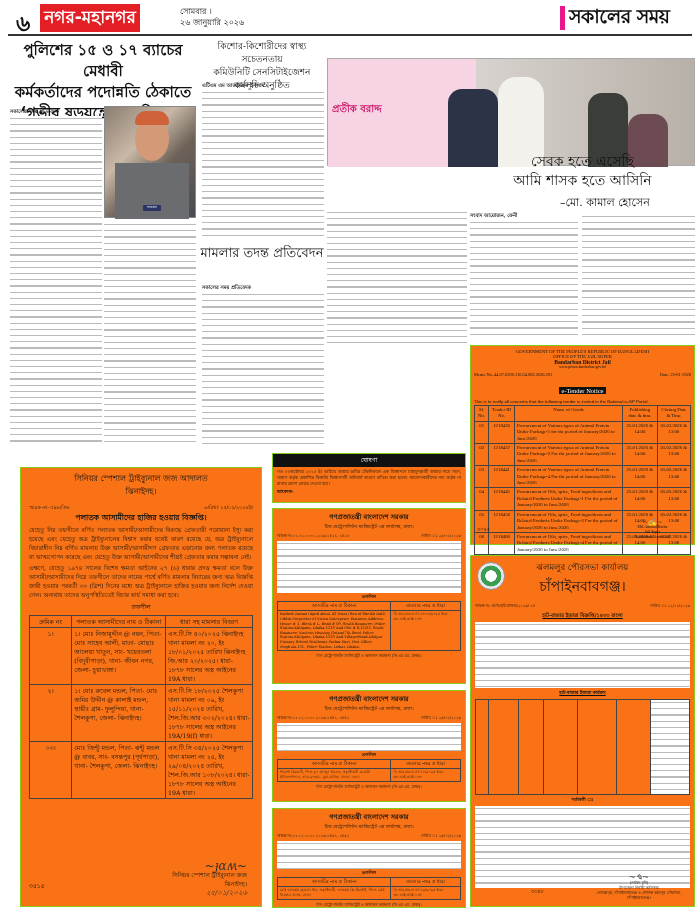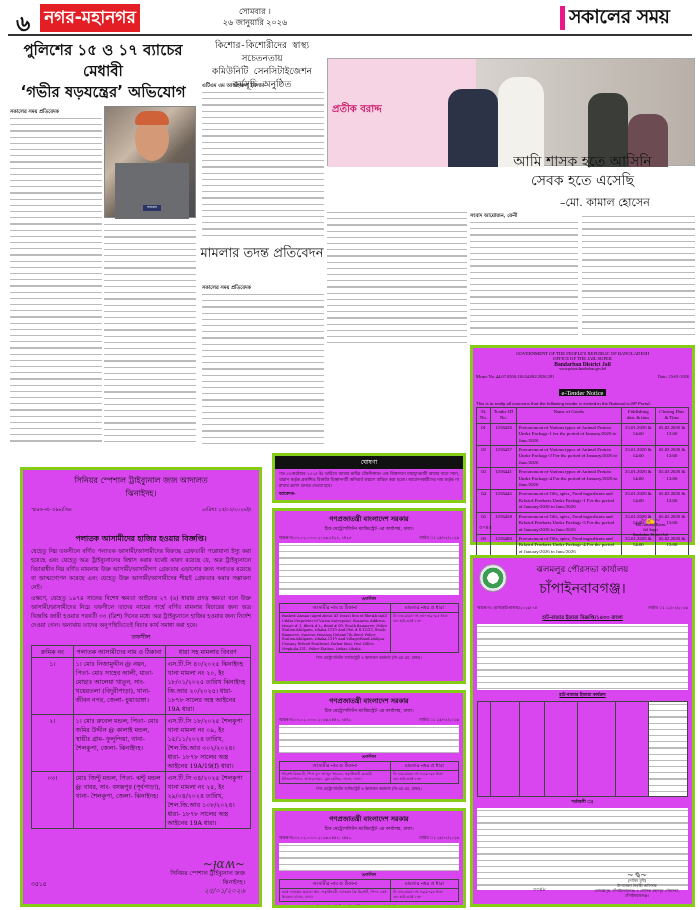--- a/index.html
+++ b/index.html
@@ -1,32 +1,32 @@
 <!DOCTYPE html>
 <html><head>
 <meta charset="utf-8">
 <style>
 *{box-sizing:border-box;margin:0;padding:0}
 body{width:700px;height:910px;background:#fff;font-family:"DejaVu Serif",serif;color:#111;position:relative;overflow:hidden}
 .abs{position:absolute}
 .hdr-num{left:16px;top:6px;font-size:22px;font-weight:bold;color:#111}
 .hdr-sec{left:40px;top:4px;width:100px;height:28px;background:#e31e24;color:#fff;font-size:17px;font-weight:bold;display:flex;align-items:center;justify-content:center;font-family:"DejaVu Sans",sans-serif}
-.hdr-date{left:180px;top:6px;width:150px;text-align:center;font-size:8px;line-height:11px}
+.hdr-date{left:180px;top:6px;width:150px;text-align:left;font-size:8px;line-height:11px}
 .hdr-logo{left:560px;top:4px;width:135px;height:28px;display:flex;align-items:center}
 .logo-bar{width:5px;height:24px;background:#e9168c;margin-right:4px}
 .logo-text{font-size:19px;font-weight:bold;letter-spacing:-0.5px;font-family:"DejaVu Sans",sans-serif}
 .rule{left:8px;top:34px;width:684px;height:2px;background:#333}
 .h1{left:8px;top:40px;width:190px;text-align:center;font-size:15px;line-height:21px;font-weight:bold;font-family:"DejaVu Sans",sans-serif}
 .txt{font-size:4.3px;line-height:6.2px;color:#333;text-align:justify}
 .grey{background:repeating-linear-gradient(#fff 0 2px,#bbb 2px 3.2px,#fff 3.2px 6.2px)}
 .byline{font-size:5px;font-weight:bold;color:#111}
 .photo{background:linear-gradient(135deg,#8a7d72,#c9b8a6 35%,#6d6258 60%,#4a4a52);border:1px solid #888}
-.h2{font-size:9px;line-height:13px;text-align:center;font-family:Liberation Mono, monospace}
+.h2{font-size:9px;line-height:13px;text-align:center;font-family:Liberation Sans, sans-serif}
 .h3{font-size:13px;line-height:18px;text-align:center;font-family:"DejaVu Sans",sans-serif}
-.box{border:3px solid #84cc16;background:#d946ef}
+.box{border:1px solid #84cc16;background:#f97316}
 table{border-collapse:collapse;width:100%}
 td,th{border:1px solid #444;font-size:4.8px;line-height:6.4px;padding:1px 2px;vertical-align:top;font-weight:normal}
 .court td,.court th{font-size:6.2px;line-height:9px}
 .center{text-align:center}
 .sig{font-style:italic;font-size:10px;color:#333}
 .blk{background:#111;color:#fff;text-align:center;font-size:6px;padding:1px 0}
 </style>
 </head>
 <body>
 
@@ -37,20 +37,21 @@
   <div>২৬ জানুয়ারি ২০২৬</div>
 </div>
 <div class="abs hdr-logo">
   <span class="logo-bar"></span>
   <span class="logo-text">সকালের সময়</span>
 </div>
 <div class="abs rule"></div>
 
 <div class="abs h1">
   <div>পুলিশের ১৫ ও ১৭ ব্যাচের মেধাবী</div>
+  <div>কর্মকর্তাদের পদোন্নতি ঠেকাতে</div>
   <div>‘গভীর ষড়যন্ত্রের’ অভিযোগ</div>
 </div>
 <div class="abs byline" style="left:10px;top:108px">সকালের সময় প্রতিবেদক</div>
 <div class="abs txt grey" style="left:10px;top:116px;width:92px;height:330px"></div>
 <div class="abs photo" style="left:104px;top:106px;width:92px;height:112px">
   <div style="position:absolute;left:30px;top:10px;width:34px;height:44px;border-radius:50%;background:#d49a78"></div>
   <div style="position:absolute;left:30px;top:4px;width:34px;height:14px;border-radius:16px 16px 4px 4px;background:#d0623a"></div>
   <div style="position:absolute;left:10px;top:56px;width:74px;height:56px;background:#6a6c70"></div>
   <div style="position:absolute;left:38px;top:98px;width:18px;height:6px;background:#2a3566;color:#fff;font-size:3px;text-align:center">আকরাম</div>
 </div>
@@ -72,22 +73,22 @@
 
 <div class="abs" style="left:327px;top:58px;width:368px;height:108px;background:linear-gradient(90deg,#f6cde0 0 40%,#d8d3cf 40%,#b8b0a8 100%);border:1px solid #aaa">
   <div style="position:absolute;left:0;top:0;width:148px;height:108px;background:#f7d4e4"></div>
   <div style="position:absolute;left:4px;top:42px;font-size:10px;color:#d0206f;font-weight:bold;font-family:'DejaVu Sans',sans-serif">প্রতীক বরাদ্দ</div>
   <div style="position:absolute;left:170px;top:18px;width:46px;height:90px;background:#f3f1ec;border-radius:18px 18px 0 0"></div>
   <div style="position:absolute;left:120px;top:30px;width:50px;height:78px;background:#2c3346;border-radius:14px 14px 0 0"></div>
   <div style="position:absolute;left:260px;top:34px;width:40px;height:74px;background:#3a3d38;border-radius:14px 14px 0 0"></div>
   <div style="position:absolute;left:300px;top:55px;width:40px;height:53px;background:#6c4b53;border-radius:14px 14px 0 0"></div>
 </div>
 <div class="abs" style="left:470px;top:152px;width:225px;text-align:center;font-size:14px;line-height:19px;font-family:'DejaVu Sans',sans-serif">
+  <div>সেবক হতে এসেছি</div>
   <div>আমি শাসক হতে আসিনি</div>
-  <div>সেবক হতে এসেছি</div>
 </div>
 <div class="abs" style="left:560px;top:194px;font-size:11px;font-family:'DejaVu Sans',sans-serif">–মো. কামাল হোসেন</div>
 <div class="abs txt grey" style="left:327px;top:210px;width:140px;height:135px"></div>
 <div class="abs byline" style="left:470px;top:212px">সংবাদ আয়োজন, ফেনী</div>
 <div class="abs txt grey" style="left:470px;top:220px;width:108px;height:120px"></div>
 <div class="abs txt grey" style="left:582px;top:214px;width:113px;height:126px"></div>
 
 <div class="abs box" style="left:470px;top:345px;width:225px;height:200px;padding:3px;font-family:'Liberation Serif',serif">
   <div class="center" style="font-size:4.6px">GOVERNMENT OF THE PEOPLE'S REPUBLIC OF BANGLADESH</div>
   <div class="center" style="font-size:4.6px">OFFICE OF THE JAIL SUPER</div>
@@ -164,21 +165,21 @@
   <div style="position:absolute;left:6px;bottom:10px;font-size:5px">৩০৪৫</div>
 </div>
 
 <div class="abs box court" style="left:20px;top:467px;width:242px;height:440px;padding:4px 8px">
   <div class="center" style="font-size:8px">সিনিয়র স্পেশাল ট্রাইব্যুনাল জজ আদালত</div>
   <div class="center" style="font-size:8px">ঝিনাইদহ।</div>
   <div style="display:flex;justify-content:space-between;font-size:4.8px;margin-top:6px">
     <span>স্মারক নং- ৫৯৮/জিম</span>
     <span>তারিখঃ ২৫/০১/২০২৬ইং</span>
   </div>
-  <div class="center" style="font-size:7.5px;font-weight:bold;margin-top:19px">পলাতক আসামীদের হাজির হওয়ার বিজ্ঞপ্তি।</div>
+  <div class="center" style="font-size:7.5px;font-weight:bold;margin-top:0">পলাতক আসামীদের হাজির হওয়ার বিজ্ঞপ্তি।</div>
   <div style="font-size:5.8px;line-height:9px;text-align:justify;margin-top:2px">যেহেতু নিম্ন তফসীলে বর্ণিত পলাতক আসামী/আসামীদের বিরুদ্ধে গ্রেফতারী পরোয়ানা ইস্যু করা হয়েছে এবং যেহেতু অত্র ট্রাইব্যুনালের বিশ্বাস করার যথেষ্ট কারণ রয়েছে যে, অত্র ট্রাইব্যুনালে বিচারাধীন নিম্ন বর্ণিত মামলায় উক্ত আসামী/আসামীগণ গ্রেফতার এড়ানোর জন্য পলাতক রয়েছে বা আত্মগোপন করেছে এবং যেহেতু উক্ত আসামী/আসামীদের শীঘ্রই গ্রেফতার করার সম্ভাবনা নেই।</div>
   <div style="font-size:5.8px;line-height:9px;text-align:justify;margin-top:2px">এক্ষণে, যেহেতু ১৯৭৪ সালের বিশেষ ক্ষমতা আইনের ২৭ (৬) ধারার প্রদত্ত ক্ষমতা বলে উক্ত আসামী/আসামীদের নিম্নে তফসীলে তাদের নামের পার্শ্বে বর্ণিত মামলার বিচারের জন্য অত্র বিজ্ঞপ্তি জারী হওয়ার পরবর্তী ৩০ (ত্রিশ) দিনের মধ্যে অত্র ট্রাইব্যুনালে হাজির হওয়ার জন্য নির্দেশ দেওয়া গেল। অন্যথায় তাদের অনুপস্থিতিতেই বিচার কার্য সমাধা করা হবে।</div>
   <div class="center" style="font-size:6px;margin:2px 0">তফসীল</div>
   <table>
     <colgroup>
         <col style="width:19%">
         <col style="width:42%">
         <col style="width:39%">
       </colgroup>
     <thead>

